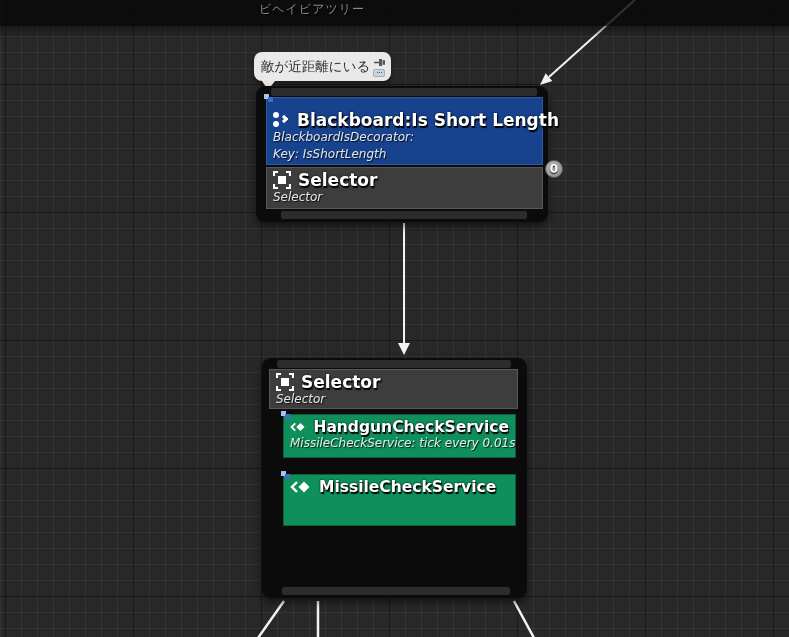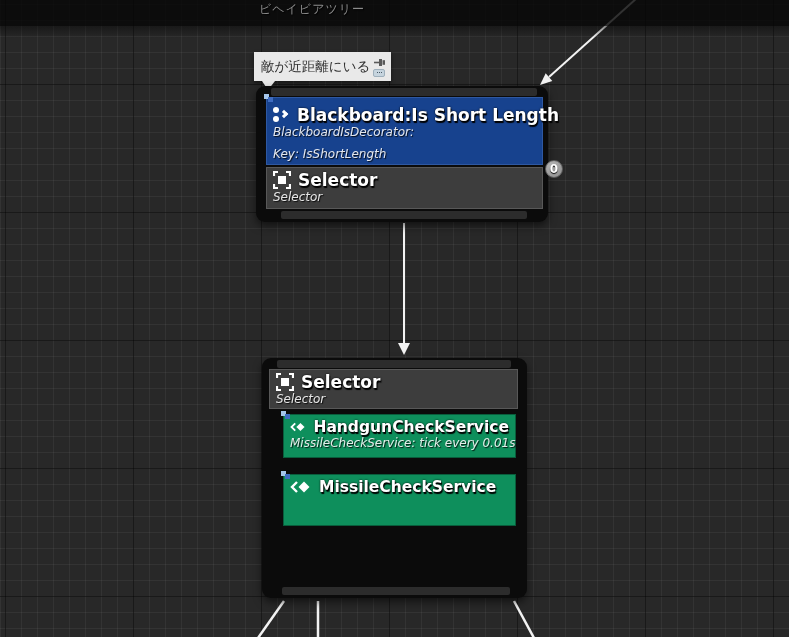--- a/index.html
+++ b/index.html
@@ -17,42 +17,42 @@
   .topbar{position:absolute;left:0;top:0;width:100%;height:26px;background:rgba(6,6,6,0.82);}
   .topbar-fade{position:absolute;left:0;top:26px;width:100%;height:12px;
     background:linear-gradient(rgba(6,6,6,0.45),rgba(6,6,6,0));}
   .graph-title{position:absolute;left:259px;top:1px;font-size:12px;letter-spacing:1px;
     color:#8d8d8d;text-shadow:1px 1px 1px #000;white-space:nowrap;}
 
   .wires{position:absolute;left:0;top:0;width:789px;height:637px;}
 
   
   .comment{position:absolute;left:254px;top:52px;width:137px;height:29px;background:var(--comment-bg,#e9e9e9);
-    border-radius:0;display:flex;align-items:center;padding:0 3px 0 7px;
+    border-radius:8px;display:flex;align-items:center;padding:0 3px 0 7px;
     box-shadow:0 2px 4px rgba(0,0,0,0.45);}
   .comment-text{font-size:13.5px;color:#303030;flex:1;white-space:nowrap;}
   .comment-tail{position:absolute;left:8px;top:29px;width:0;height:0;
     border-left:6px solid transparent;border-right:7px solid transparent;
     border-top:9px solid var(--comment-bg,#e9e9e9);}
   .comment-icons{display:flex;flex-direction:column;align-items:center;gap:1px;width:18px;}
   .mini-kbd{width:12px;height:8px;border-radius:2px;background:#c6d4de;border:1px solid #9fb0bc;
     display:flex;align-items:center;justify-content:center;gap:1px;}
   .mini-kbd i{width:1px;height:1px;background:#4a5a66;display:block;}
 
   
   .node{position:absolute;background:var(--node-body,#0b0b0b);border-radius:9px;
     box-shadow:0 4px 8px rgba(0,0,0,0.55);}
   .inset-bar{position:absolute;height:8px;background:#2c2c2c;border-radius:2px;}
 
   .section{position:absolute;padding:2px 6px;}
   .sec-blue{background:var(--blue,#17428e);border:1px solid rgba(90,130,200,0.35);}
   .sec-gray{background:var(--gray,#3d3d3d);border:1px solid rgba(255,255,255,0.14);}
   .sec-green{background:var(--green,#0e8f5c);border:1px solid rgba(0,0,0,0.35);}
 
-  .hdr{display:flex;align-items:center;gap:7px;margin-top:5px;}
+  .hdr{display:flex;align-items:center;gap:7px;margin-top:10px;}
   .hdr-title{font-size:17px;font-weight:bold;color:#fff;text-shadow:1px 2px 1px #000,0 0 2px #000;white-space:nowrap;}
   .hdr-title.sm{font-size:15.5px;}
   .sub{font-size:12px;color:rgba(255,255,255,0.88);text-shadow:1px 1px 1px rgba(0,0,0,0.8);white-space:nowrap;font-style:italic;}
   .keyline{position:absolute;left:6px;bottom:3px;}
 
   
   .deco-icon{position:relative;width:17px;height:18px;flex:0 0 auto;}
   .deco-icon .dot{position:absolute;left:0;width:6px;height:6px;border-radius:50%;background:#fff;}
   .deco-icon .dot.t{top:1px;} .deco-icon .dot.b{top:10px;}
   .deco-icon .chev{position:absolute;left:8px;top:5px;width:6px;height:6px;

